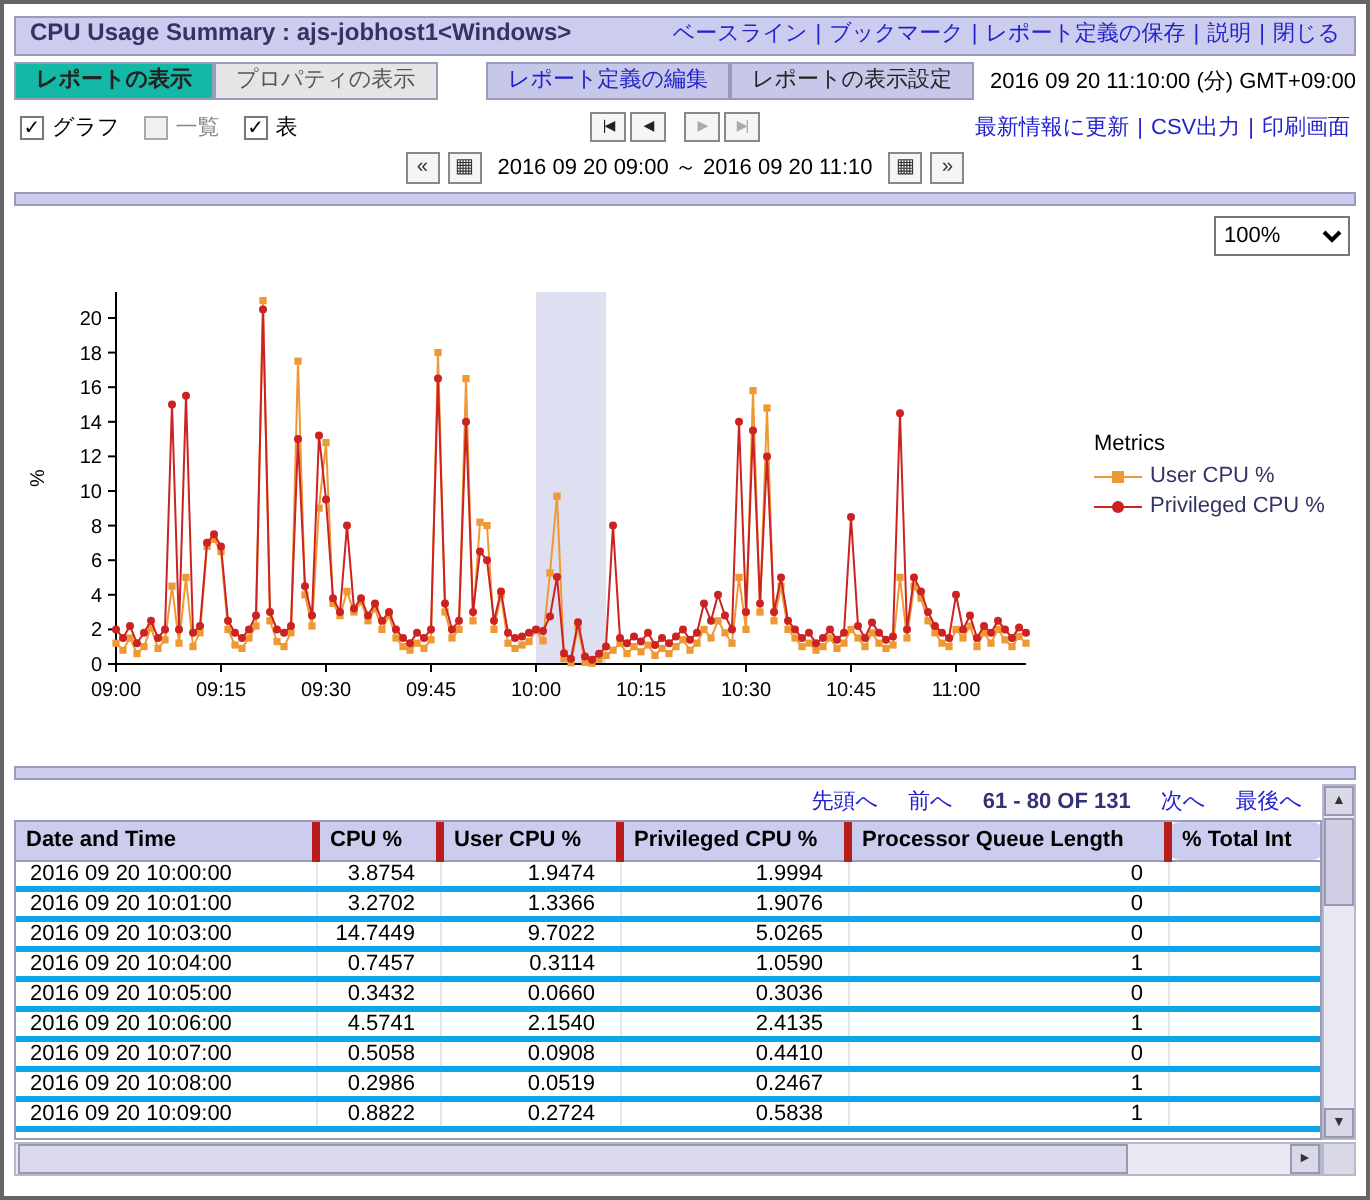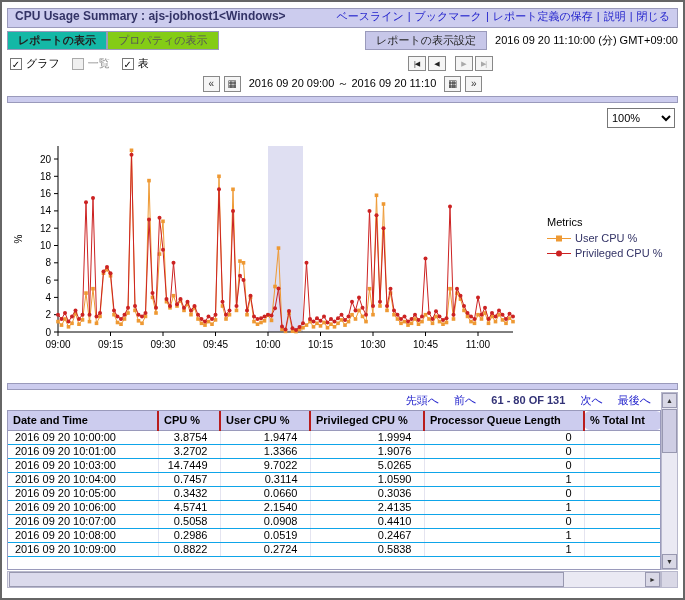--- a/index.html
+++ b/index.html
@@ -14,21 +14,21 @@
             border:1px solid var(--accent-border);display:flex;justify-content:space-between;padding:0 7px}
   .title{font-size:12px;font-weight:bold;color:#333366;white-space:nowrap}
   .hlinks{white-space:nowrap}
   .link{color:var(--link);cursor:pointer;text-decoration:none}
   .sep{color:var(--link);margin:0 4px}
 
   
   .tabrow{position:absolute;left:5px;right:5px;top:29px;height:19px;display:flex;align-items:stretch}
   .tab{padding:2px 10px;border:1px solid var(--accent-border);white-space:nowrap;line-height:13px;cursor:pointer}
   .tab.active{background:#14b8a6;font-weight:bold;color:#222}
-  .tab.inactive{background:#84cc16;color:#555}
+  .tab.inactive{background:#e5e5e5;color:#555}
   .tab.lav{background:#C7C7E9;color:#222}
   .tab.lnk{background:#C7C7E9;color:var(--link)}
   .tabspacer{flex:1}
   .datetime{margin-left:8px;align-self:center;white-space:nowrap;color:#000}
 
   
   .ctrlrow{position:absolute;left:8px;right:8px;top:53px;height:17px;display:flex;align-items:center}
   .checks{width:215px;display:flex;align-items:center}
   .cb{display:inline-flex;align-items:center;margin-right:12px;cursor:pointer}
   .cbbox{width:12px;height:12px;border:1px solid #777;background:#fff;font-size:10px;line-height:11px;text-align:center;margin-right:4px}
@@ -64,22 +64,22 @@
 
   
   .pager{position:absolute;right:32px;top:391px;height:15px;text-align:right;white-space:nowrap}
   .pager .link{margin-left:12px}
   .pager .range{color:#333377;font-weight:bold;margin-left:12px}
 
   
   .tablewrap{position:absolute;left:5px;top:408px;width:654px;height:160px;overflow:hidden;border:1px solid var(--accent-border)}
   table.datatable{border-collapse:collapse;table-layout:fixed;width:100%;font-size:11px}
   .datatable th{background:var(--accent);font-weight:bold;text-align:left;padding:2px 5px;height:19px;
-                border-right:2px solid #b91c1c;border-bottom:1px solid var(--accent-border);white-space:nowrap;overflow:hidden}
-  .datatable td{padding:0 5px;height:14px;border-right:1px solid #E4E4F0;border-bottom:1px solid #0ea5e9;
+                border-right:4px solid #b91c1c;border-bottom:1px solid var(--accent-border);white-space:nowrap;overflow:hidden}
+  .datatable td{padding:0 5px;height:14px;border-right:1px solid #E4E4F0;border-bottom:3px solid #0ea5e9;
                 white-space:nowrap;overflow:hidden}
   .datatable td.c-num{text-align:right;padding-right:12px}
   .datatable td.c-date{padding-left:7px}
 
   
   .vscroll{position:absolute;right:5px;top:390px;width:17px;height:178px;background:#EAE9F3;border:1px solid #B8B8CC}
   .sbtn{position:absolute;width:15px;height:15px;background:#D9D8E6;border:1px solid #9898B0;
         font-size:7px;text-align:center;line-height:14px;color:#333;cursor:pointer}
   .sbtn.up{left:0;top:0}
   .sbtn.down{left:0;bottom:0}
@@ -96,40 +96,42 @@
 
   <div class="titlebar">
     <span class="title">CPU Usage Summary : ajs-jobhost1&lt;Windows&gt;</span>
     <span class="hlinks"><span class="link">ベースライン</span><span class="sep">|</span><span class="link">ブックマーク</span><span class="sep">|</span><span class="link">レポート定義の保存</span><span class="sep">|</span><span class="link">説明</span><span class="sep">|</span><span class="link">閉じる</span></span>
   </div>
 
   <div class="tabrow">
     <div class="tab active">レポートの表示</div>
     <div class="tab inactive">プロパティの表示</div>
     <div class="tabspacer"></div>
+    <div class="tab lnk">レポート定義の編集</div>
     <div class="tab lav">レポートの表示設定</div>
     <span class="datetime">2016 09 20 11:10:00 (分) GMT+09:00</span>
   </div>
 
   <div class="ctrlrow">
     <div class="checks">
         <span class="cb">
           <span class="cbbox">✓</span>
           <span class="cblabel">グラフ</span>
         </span>
         <span class="cb">
           <span class="cbbox un"></span>
           <span class="cblabel dim">一覧</span>
         </span>
         <span class="cb">
           <span class="cbbox">✓</span>
           <span class="cblabel">表</span>
         </span>
       </div>
     <div class="navwrap"><span class="navbtn">|◀</span><span class="navbtn">◀</span><span class="navbtn disabled gap">▶</span><span class="navbtn disabled">▶|</span></div>
+    <div class="rlinks"><span class="link">最新情報に更新</span><span class="sep">|</span><span class="link">CSV出力</span><span class="sep">|</span><span class="link">印刷画面</span></div>
   </div>
 
   <div class="daterow">
     <span class="icbtn">«</span>
     <span class="icbtn">▦</span>
     <span class="rangetext">2016 09 20 09:00 ～ 2016 09 20 11:10</span>
     <span class="icbtn">▦</span>
     <span class="icbtn">»</span>
   </div>
 

